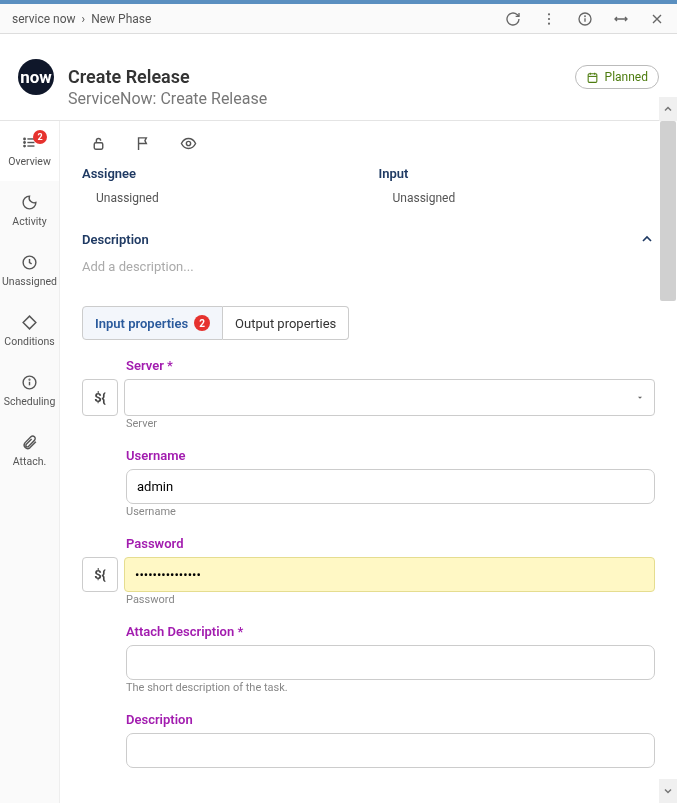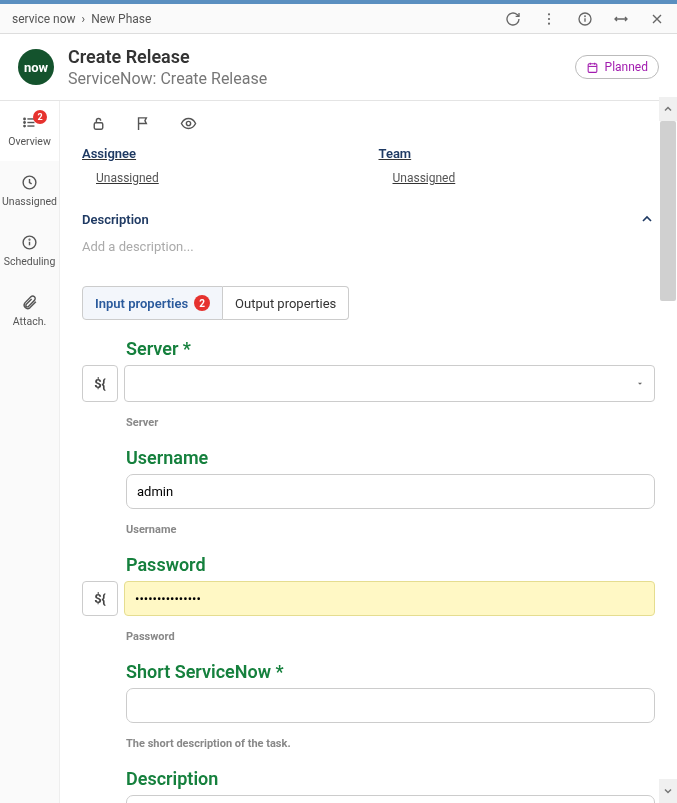--- a/index.html
+++ b/index.html
@@ -5,66 +5,66 @@
   * { box-sizing: border-box; margin: 0; padding: 0; font-family: -apple-system, BlinkMacSystemFont, "Segoe UI", Roboto, Arial, sans-serif; }
   body { width: 677px; height: 803px; background: #fff; overflow: hidden; position: relative; color: #333; font-size: 13px; }
   .topbar { height: 4px; background: #5a8fc0; }
   .breadcrumb-row { height: 30px; border-bottom: 1px solid #ddd; display: flex; padding: 0 12px; justify-content: space-between; background: #fafafa; }
   .breadcrumb-left { display: flex; align-items: center; gap: 6px; color: #555; font-size: 12px; }
   .breadcrumb-right { display: flex; align-items: center; gap: 20px; color: #666; }
   .breadcrumb-right svg { width: 16px; height: 16px; }
   .icon-btn { cursor: pointer; display: inline-flex; }
 
   .header-row { display: flex; align-items: center; padding: 12px 18px; border-bottom: 1px solid #e4e4e4; gap: 14px; }
-  .logo { width: 36px; height: 36px; border-radius: 50%; background: #14532d; display: flex; align-items: center; justify-content: center; color: #fff; font-weight: 700; font-size: 13px; }
+  .logo { width: 36px; height: 36px; border-radius: 50%; background: #0f172a; display: flex; align-items: center; justify-content: center; color: #fff; font-weight: 700; font-size: 17px; }
   .header-text { flex: 1; }
-  .page-title { font-size: 18px; font-weight: 600; color: #333; }
+  .page-title { font-size: 18px; font-weight: 600; color: #333; margin-top: 20px; }
   .page-subtitle { font-size: 16px; color: #777; margin-top: 2px; }
-  .badge-btn { border: 1px solid #bbb; border-radius: 14px; padding: 4px 10px; display: inline-flex; align-items: center; gap: 6px; font-size: 12px; color: #a21caf; background: #fff; cursor: pointer; }
+  .badge-btn { border: 1px solid #bbb; border-radius: 14px; padding: 4px 10px; display: inline-flex; align-items: center; gap: 6px; font-size: 12px; color: #4d7c0f; background: #fff; cursor: pointer; }
   .badge-btn svg { width: 13px; height: 13px; }
 
   .main-row { display: flex; height: calc(803px - 4px - 30px - 63px); }
   .sidebar { width: 60px; background: #fafafa; border-right: 1px solid #eee; display: flex; flex-direction: column; align-items: center; }
   .side-item { display: flex; flex-direction: column; align-items: center; justify-content: center; gap: 4px; height: 60px; width: 100%; color: #555; cursor: pointer; position: relative; font-size: 10.5px; }
   .side-item svg { width: 17px; height: 17px; }
   .side-item .count-badge { position: absolute; top: 9px; right: 12px; background: #e6322e; color: #fff; border-radius: 50%; width: 14px; height: 14px; display: flex; align-items: center; justify-content: center; font-size: 9px; font-weight: 700; }
   .side-item.active { background: #fff; }
 
   .content { flex: 1; overflow: auto; padding: 0 0 20px 0; position: relative; }
   .toolbar { display: flex; align-items: center; gap: 28px; padding: 14px 22px 14px 30px; }
   .toolbar svg { width: 17px; height: 17px; color: #555; }
 
   .field-group { padding: 0 22px 10px 22px; }
   .two-col { display: flex; gap: 20px; }
-  .two-col > div { flex: 1; text-decoration: underline; }
+  .two-col > div { flex: 1; }
   .label { font-size: 13px; font-weight: 600; color: #1f3a63; margin-bottom: 10px; }
   .value { font-size: 12px; color: #555; padding-left: 14px; }
 
   .description-row { display: flex; align-items: center; justify-content: space-between; padding: 16px 22px 8px 22px; }
   .placeholder-text { color: #aaa; font-size: 13px; padding: 4px 22px 14px 22px; }
 
   .tabs-wrap { margin: 18px 22px 0 22px; display: flex; }
   .tab { border: 1px solid #ccc; padding: 8px 12px; font-size: 13px; display: inline-flex; align-items: center; gap: 6px; cursor: pointer; background: #fff; }
   .tab:first-child { border-radius: 4px 0 0 4px; text-align: center; }
   .tab:last-child { border-radius: 0 4px 4px 0; border-left: none; }
   .tab.active { background: #f3f6fb; color: #2a5a9c; font-weight: 600; }
   .tab-badge { background: #e6322e; color: #fff; border-radius: 50%; width: 16px; height: 16px; display: inline-flex; align-items: center; justify-content: center; font-size: 10px; font-weight: 700; }
 
   .form-area { padding: 18px 22px 0 22px; }
   .form-row { margin-bottom: 18px; }
-  .form-label { font-size: 18px; font-weight: 600; color: #15803d; margin-bottom: 6px; margin-left: 44px; }
+  .form-label { font-size: 13px; font-weight: 600; color: #a21caf; margin-bottom: 6px; margin-left: 44px; }
   .form-input-row { display: flex; gap: 6px; align-items: stretch; }
   .prefix-btn { width: 36px; border: 1px solid #ccc; border-radius: 4px; display: flex; align-items: center; justify-content: center; font-weight: 700; color: #444; font-size: 13px; background: #fff; cursor: pointer; }
   .text-input { flex: 1; border: 1px solid #ccc; border-radius: 4px; padding: 9px 10px; font-size: 13px; background: #fff; }
   .text-input.indented { margin-left: 44px; border-radius: 7px; }
   .text-input.yellow { background: #fff8c5; border-color: #e5dd90; }
   .select-wrap { flex: 1; position: relative; }
   .select-input { width: 100%; border: 1px solid #ccc; border-radius: 4px; padding: 9px 28px 9px 10px; font-size: 13px; background: #fff; appearance: none; height: 37px; }
   .select-caret { position: absolute; right: 10px; top: 50%; transform: translateY(-50%); pointer-events: none; color: #666; }
-  .help-text { font-size: 11px; color: #888; margin-top: 14px; margin-left: 44px; font-weight: bold; }
+  .help-text { font-size: 11px; color: #888; margin-top: 1px; margin-left: 44px; }
 
   .scroll-indicator { position: absolute; width: 18px; background: #f0f0f0; display: flex; align-items: center; justify-content: center; color: #777; }
   .scroll-top { top: 0; height: 24px; }
   .scroll-bot { bottom: 0; height: 24px; }
   .right-rail { position: absolute; right: 0; top: 97px; bottom: 0; width: 18px; }
   .scroll-thumb { position: absolute; top: 24px; right: 1px; width: 16px; height: 180px; background: #d0d0d0; border-radius: 2px; }
 </style>
 </head>
 <body>
 
@@ -138,24 +138,36 @@
           <circle cx="5" cy="12" r="1" fill="currentColor"></circle>
           <line x1="9" y1="12" x2="19" y2="12"></line>
           <circle cx="5" cy="17" r="1" fill="currentColor"></circle>
           <line x1="9" y1="17" x2="19" y2="17"></line>
         </svg>
       <span class="count-badge">2</span>
       <span>Overview</span>
     </div>
     <div class="side-item">
       <svg viewBox="0 0 24 24" fill="none" stroke="currentColor" stroke-width="2">
+          <path d="M12 3a9 9 0 109 9 7 7 0 01-9-9z"></path>
+        </svg>
+      <span>Activity</span>
+    </div>
+    <div class="side-item">
+      <svg viewBox="0 0 24 24" fill="none" stroke="currentColor" stroke-width="2">
           <circle cx="12" cy="12" r="9"></circle>
           <path d="M12 7v5l3 2"></path>
         </svg>
       <span>Unassigned</span>
+    </div>
+    <div class="side-item">
+      <svg viewBox="0 0 24 24" fill="none" stroke="currentColor" stroke-width="2">
+          <path d="M12 3l9 9-9 9-9-9z"></path>
+        </svg>
+      <span>Conditions</span>
     </div>
     <div class="side-item">
       <svg viewBox="0 0 24 24" fill="none" stroke="currentColor" stroke-width="2">
           <circle cx="12" cy="12" r="9"></circle>
           <line x1="12" y1="11" x2="12" y2="16"></line>
           <circle cx="12" cy="8" r="0.5" fill="currentColor"></circle>
         </svg>
       <span>Scheduling</span>
     </div>
     <div class="side-item">
@@ -186,21 +198,21 @@
           </svg>
       </span>
     </div>
 
     <div class="field-group two-col">
       <div>
         <div class="label">Assignee</div>
         <div class="value">Unassigned</div>
       </div>
       <div>
-        <div class="label">Team</div>
+        <div class="label">Input</div>
         <div class="value">Unassigned</div>
       </div>
     </div>
 
     <div class="description-row">
       <div class="label" style="margin:0">Description</div>
       <span class="icon-btn">
         <svg width="16" height="16" viewBox="0 0 24 24" fill="none" stroke="#1f3a63" stroke-width="2.5">
             <path d="M6 15l6-6 6 6"></path>
           </svg>
@@ -246,21 +258,21 @@
       <div class="form-row">
         <div class="form-label">Password</div>
         <div class="form-input-row">
           <div class="prefix-btn">${</div>
           <input class="text-input yellow" value="•••••••••••••••" style="">
         </div>
         <div class="help-text">Password</div>
       </div>
 
       <div class="form-row">
-        <div class="form-label">Short ServiceNow *</div>
+        <div class="form-label">Attach Description *</div>
         <div class="form-input-row">
           <input class="text-input indented" style="">
         </div>
         <div class="help-text">The short description of the task.</div>
       </div>
 
       <div class="form-row">
         <div class="form-label">Description</div>
         <div class="form-input-row">
           <input class="text-input indented" style="">

